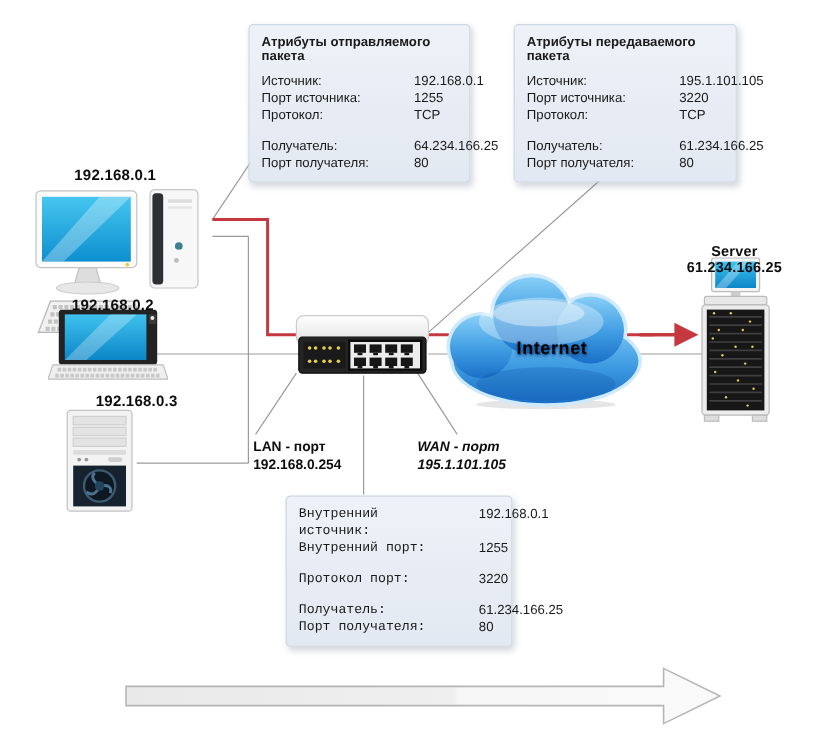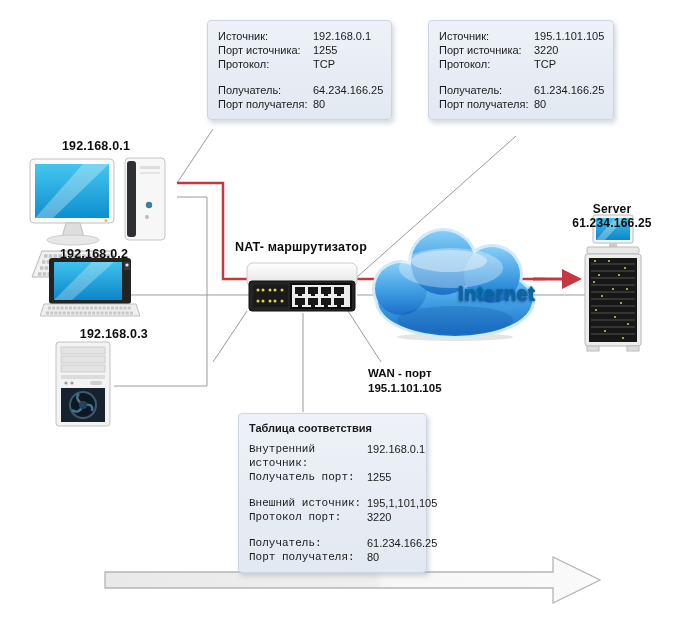--- a/index.html
+++ b/index.html
@@ -20,32 +20,32 @@
     line-height:15px; color:#0d0d0d; white-space:nowrap;
   }
   .infobox {
     position:absolute; z-index:5;
     background:linear-gradient(180deg,#eef2f8 0%,#e7ecf4 55%,#e3e9f2 100%);
     border:1px solid #ccd5e2; border-radius:4px;
     box-shadow:2px 3px 5px rgba(100,110,135,.28);
     padding:8px 10px; font-size:11px; color:#1a1a1a;
   }
   .infobox .title { font-weight:bold; font-size:11px; margin-bottom:8px; }
-  .row { display:flex; line-height:14px; }
+  .row { display:flex; line-height:14px;gap:32px; }
   .row .lbl { width:95px; flex:none; }
   .row .val { flex:1; }
   #box-table .row .lbl { width:118px;font-family:Liberation Mono, monospace; }
   .gap { height:12px; }
   #box-sent  { left:207px; top:20px;  width:163px; }
   #box-fwd   { left:428px; top:20px;  width:164px; }
   #box-table { left:238px; top:413px; width:167px; }
   #cloud-wrap { position:absolute; left:365px; top:225px; z-index:3; }
   .cloud-label {
     position:absolute; left:385px; top:282px; width:150px; z-index:3;
-    text-align:right; font-size:20px; font-weight:bold; color:#0369a1;
+    text-align:center; font-size:15px; font-weight:bold; color:#000000;
     letter-spacing:.5px;
     text-shadow:0 2px 3px rgba(8,58,125,.8), 0 0 2px #2a77b8, 1px 1px 0 #2a77b8;
   }
 </style>
 </head>
 <body>
 
 <div id="canvas">
 
   <svg id="wires" class="layer" width="700" height="623" viewBox="0 0 700 623">
@@ -152,21 +152,20 @@
       <circle cx="31" cy="65" r="13" fill="#0d1822" stroke="#3d5a70" stroke-width="2"></circle>
       <g stroke="#4a7390" stroke-width="2.4" fill="none">
         <path d="M31,65 q-9,-7 -4,-11"></path>
           <path d="M31,65 q11,-2 9,6"></path>
           <path d="M31,65 q-4,10 -11,5"></path>
       </g>
       <circle cx="31" cy="65" r="4" fill="#23445c"></circle>
     </svg>
   </div>
 
-  <div class="host-label" style="left:226px; top:240px; width:150px;">NAT- маршрутизатор</div>
   <div class="device" style="left:245px; top:260px;">
     <svg width="115" height="55" viewBox="0 0 115 55">
       <defs>
         <linearGradient id="rtop" x1="0" y1="0" x2="0" y2="1">
           <stop offset="0" stop-color="#ffffff"></stop>
             <stop offset="1" stop-color="#e1e1e1"></stop>
         </linearGradient>
       </defs>
       <rect x="2" y="3" width="110" height="24" rx="6" fill="url(#rtop)" stroke="#cccccc"></rect>
       <rect x="4" y="21" width="106" height="30" rx="3" fill="#242424" stroke="#101010"></rect>
@@ -198,21 +197,25 @@
         <rect x="79" y="34" width="4" height="2"></rect>
           <rect x="92" y="34" width="4" height="2"></rect>
         <rect x="53" y="45" width="4" height="2"></rect>
           <rect x="66" y="45" width="4" height="2"></rect>
         <rect x="79" y="45" width="4" height="2"></rect>
           <rect x="92" y="45" width="4" height="2"></rect>
       </g>
     </svg>
   </div>
 
-  <div class="port-label" style="left:368px; top:366px;">
+  <div class="port-label" style="left:211px; top:366px;">
+    <div>LAN - порт</div>
+    <div>192.168.0.254</div>
+  </div>
+  <div class="port-label" style="left:348px; top:366px;font-style:italic;">
     <div>WAN - порт</div>
     <div>195.1.101.105</div>
   </div>
 
   <div id="cloud-wrap">
     <svg width="175" height="118" viewBox="0 0 175 118">
       <defs>
         <linearGradient id="cloudG" x1="0" y1="0" x2="0" y2="1">
           <stop offset="0" stop-color="#86cef7"></stop>
             <stop offset=".55" stop-color="#3f9ce2"></stop>
@@ -294,20 +297,21 @@
       <rect x="52" y="133" width="12" height="5" fill="#dddddd" stroke="#bbbbbb"></rect>
     </svg>
   </div>
 
   <svg id="overlay" class="layer" width="700" height="623" viewBox="0 0 700 623">
     <path d="M533,279 H564" stroke="#c5383f" stroke-width="3" fill="none"></path>
     <polygon points="562,269 582,279 562,289" fill="#c5383f"></polygon>
   </svg>
 
   <div class="infobox" id="box-sent">
+    <div class="title">Атрибуты отправляемого пакета</div>
     <div class="row">
       <span class="lbl">Источник:</span>
       <span class="val">192.168.0.1</span>
     </div>
     <div class="row">
       <span class="lbl">Порт источника:</span>
       <span class="val">1255</span>
     </div>
     <div class="row">
       <span class="lbl">Протокол:</span>
@@ -318,20 +322,21 @@
       <span class="lbl">Получатель:</span>
       <span class="val">64.234.166.25</span>
     </div>
     <div class="row">
       <span class="lbl">Порт получателя:</span>
       <span class="val">80</span>
     </div>
   </div>
 
   <div class="infobox" id="box-fwd">
+    <div class="title">Атрибуты передаваемого пакета</div>
     <div class="row">
       <span class="lbl">Источник:</span>
       <span class="val">195.1.101.105</span>
     </div>
     <div class="row">
       <span class="lbl">Порт источника:</span>
       <span class="val">3220</span>
     </div>
     <div class="row">
       <span class="lbl">Протокол:</span>
@@ -342,34 +347,29 @@
       <span class="lbl">Получатель:</span>
       <span class="val">61.234.166.25</span>
     </div>
     <div class="row">
       <span class="lbl">Порт получателя:</span>
       <span class="val">80</span>
     </div>
   </div>
 
   <div class="infobox" id="box-table">
-    <div class="title">Таблица соответствия</div>
     <div class="row">
       <span class="lbl">Внутренний источник:</span>
       <span class="val">192.168.0.1</span>
     </div>
     <div class="row">
-      <span class="lbl">Получатель порт:</span>
+      <span class="lbl">Внутренний порт:</span>
       <span class="val">1255</span>
     </div>
     <div class="gap"></div>
-    <div class="row">
-      <span class="lbl">Внешний источник:</span>
-      <span class="val">195,1,101,105</span>
-    </div>
     <div class="row">
       <span class="lbl">Протокол порт:</span>
       <span class="val">3220</span>
     </div>
     <div class="gap"></div>
     <div class="row">
       <span class="lbl">Получатель:</span>
       <span class="val">61.234.166.25</span>
     </div>
     <div class="row">

